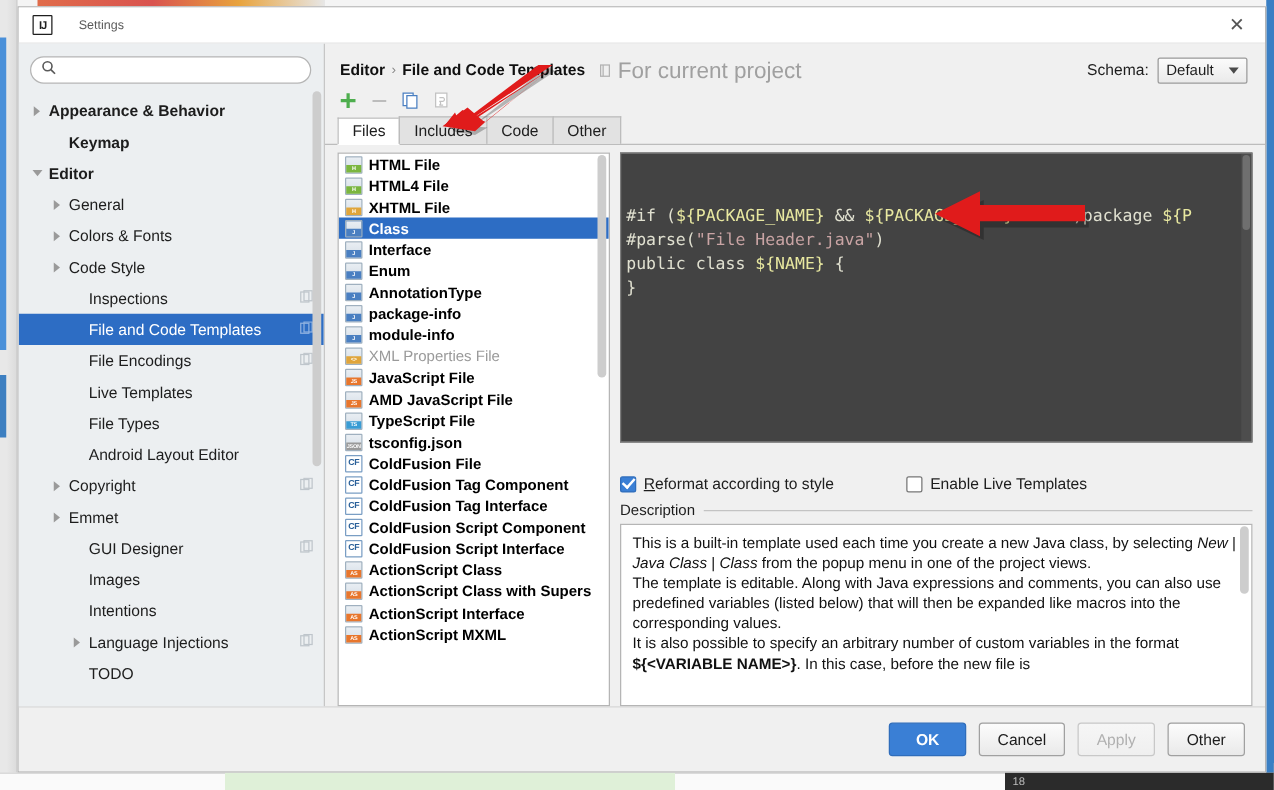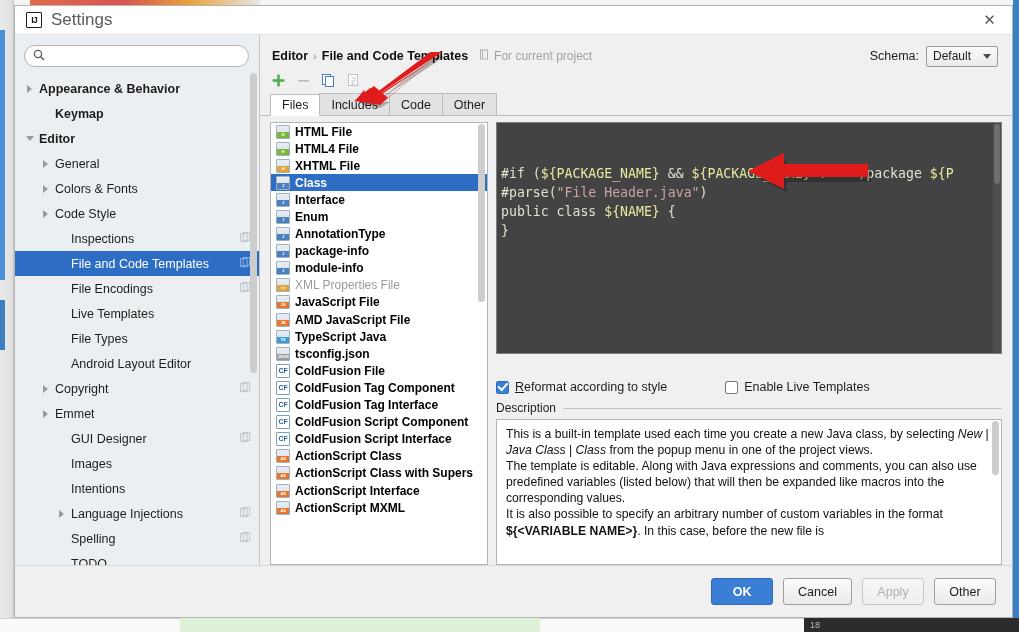--- a/index.html
+++ b/index.html
@@ -70,21 +70,21 @@
     flex: 0 0 29px;
   }
   .ij-logo {
     width: 16px; height: 16px; margin-left: 11px;
     background: #ffffff; border: 1.6px solid #1e1e1e;
     position: relative; border-radius: 1px;
     display:flex; align-items:center; justify-content:center;
     font-size: 9px; font-weight: bold; color:#1e1e1e; letter-spacing:-1px;
   }
   .title-text {
-    margin-left: 9px; font-size: 17px; color: #5a5a5a;
+    margin-left: 21px; font-size: 10px; color: #5a5a5a;
   }
   .close-btn {
     margin-left: auto; width: 45px; height: 29px;
     display: flex; align-items: center; justify-content: center;
     color: #555; font-size: 15px; font-weight: 300; cursor: default;
   }
 
   
   .dlg-body { flex: 1; display: flex; min-height: 0; background: #f0f0f0; }
 
@@ -147,21 +147,21 @@
   .right-pane { flex: 1; min-width: 0; display: flex; flex-direction: column; padding: 0; }
 
   .breadcrumb-row {
     display: flex; align-items: center;
     padding: 12px 14px 0 12px; height: 30px; flex: 0 0 30px;
   }
   .crumb { font-size: 12.5px; font-weight: bold; color: #101010; }
   .crumb-sep { font-size: 11px; color: #888; margin: 0 5px; }
   .for-project {
     display: flex; align-items: center; gap: 4px;
-    margin-left: 11px; font-size: 12px; color: #a0a0a0;
+    margin-left: 11px; font-size: 18px; color: #a0a0a0;
   }
   .schema-block {
     margin-left: auto; display: flex; align-items: center; gap: 7px;
   }
   .schema-label { font-size: 12.5px; color: #1d1d1d; }
   .schema-select {
     height: 21px; min-width: 72px; padding: 0 6px;
     background: linear-gradient(to bottom,#fbfbfb,#eaeaea);
     border: 1px solid #9a9a9a; border-radius: 2px;
     display: flex; align-items: center; justify-content: space-between;
@@ -447,28 +447,20 @@
             <span class="tw "></span>
             <span class="lbl">Images</span>
           </div>
           <div class="tree-row" style="padding-left: 40px;">
             <span class="tw "></span>
             <span class="lbl">Intentions</span>
           </div>
           <div class="tree-row" style="padding-left: 40px;">
             <span class="tw collapsed"></span>
             <span class="lbl">Language Injections</span>
-            <span class="copy-badge"><svg width="11" height="11" viewBox="0 0 11 11">
-                <rect x="0.6" y="1.6" width="6.5" height="8" fill="none" stroke="#9aa4ad" stroke-width="1"></rect>
-                <rect x="3.2" y="0.6" width="6.5" height="8" fill="none" stroke="#9aa4ad" stroke-width="1"></rect>
-              </svg></span>
-          </div>
-          <div class="tree-row" style="padding-left: 40px;">
-            <span class="tw "></span>
-            <span class="lbl">Spelling</span>
             <span class="copy-badge"><svg width="11" height="11" viewBox="0 0 11 11">
                 <rect x="0.6" y="1.6" width="6.5" height="8" fill="none" stroke="#9aa4ad" stroke-width="1"></rect>
                 <rect x="3.2" y="0.6" width="6.5" height="8" fill="none" stroke="#9aa4ad" stroke-width="1"></rect>
               </svg></span>
           </div>
           <div class="tree-row" style="padding-left: 40px;">
             <span class="tw "></span>
             <span class="lbl">TODO</span>
           </div>
         </div>
@@ -615,21 +607,21 @@
               <div class="tpl-row">
                 <span class="ficon" style="--tag: #e8762c;">
                   <span class="tl">JS</span>
                 </span>
                 <span>AMD JavaScript File</span>
               </div>
               <div class="tpl-row">
                 <span class="ficon" style="--tag: #3a9cd4;">
                   <span class="tl">TS</span>
                 </span>
-                <span>TypeScript Java</span>
+                <span>TypeScript File</span>
               </div>
               <div class="tpl-row">
                 <span class="ficon" style="--tag: #9a9a9a;">
                   <span class="tl">JSON</span>
                 </span>
                 <span>tsconfig.json</span>
               </div>
               <div class="tpl-row">
                 <span class="ficon cf" style="--tag: #2a6099;">
                   <span class="tl">CF</span>

